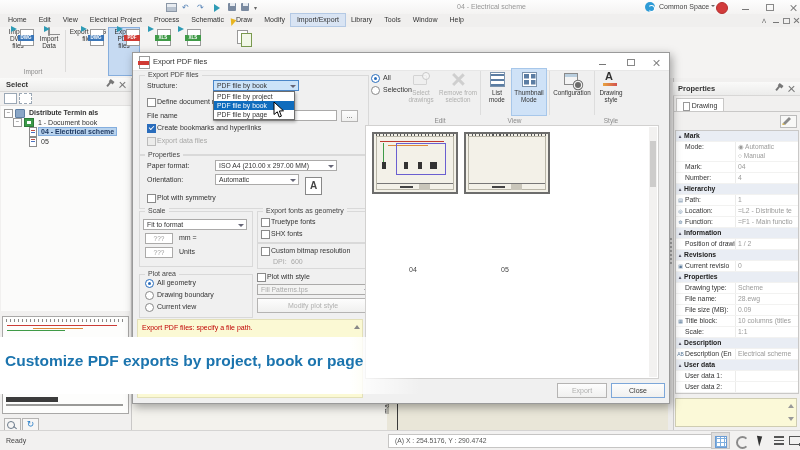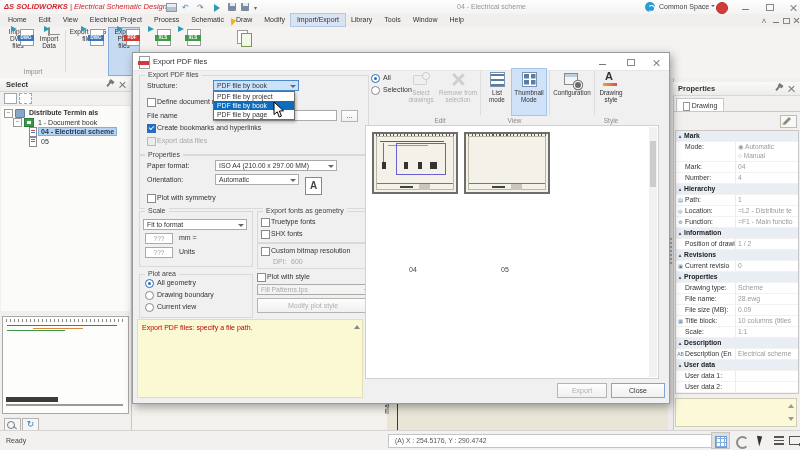--- a/index.html
+++ b/index.html
@@ -213,21 +213,20 @@
 #caption .t{position:absolute;left:5px;top:15px;font-size:15.5px;font-weight:bold;color:#1b74ae;white-space:nowrap}
 
 #cursor{z-index:60}
 </style>
 </head>
 <body>
 
 <div id="root">
 
   <div id="titlebar" class="abs">
-    <span class="abs brand"><b>ΔS</b> <b>SOLIDWORKS</b> <span>| Electrical Schematic Design</span></span>
     <span class="abs qa qa-print"></span>
     <span class="abs qa qa-txt qa-undo">↶</span>
     <span class="abs qa qa-txt qa-redo">↷</span>
     <span class="abs qa-imp"></span>
     <span class="abs qa qa-save"></span>
     <span class="abs qa qa-save qa-save2"></span>
     <span class="abs qa qa-txt qa-more">▾</span>
     <span class="abs doc-title">04 - Electrical scheme</span>
     <span class="abs acct-ico"></span>
     <span class="abs acct"><span>Common Space</span><span class="caret"></span></span>
@@ -662,14 +661,17 @@
     </div>
 
     <div class="btn dis" style="left:424px;top:330px;width:48px;height:13px;line-height:13px">Export</div>
     <div class="btn def" style="left:478px;top:330px;width:52px;height:13px;line-height:13px">Close</div>
 
     <svg id="cursor" class="abs" style="left:140px;top:48px" width="12" height="18" viewBox="0 0 12 18">
       <path d="M1 1 L1 13.5 L4.3 10.8 L6.2 16 L8.4 15.1 L6.4 10 L10.5 9.8 Z" fill="#fff" stroke="#000" stroke-width="1"></path>
     </svg>
   </div>
 
+  <div id="caption" class="abs">
+    <span class="t">Customize PDF exports by project, book or page</span>
+  </div>
 
 </div>
 
 </body></html>

